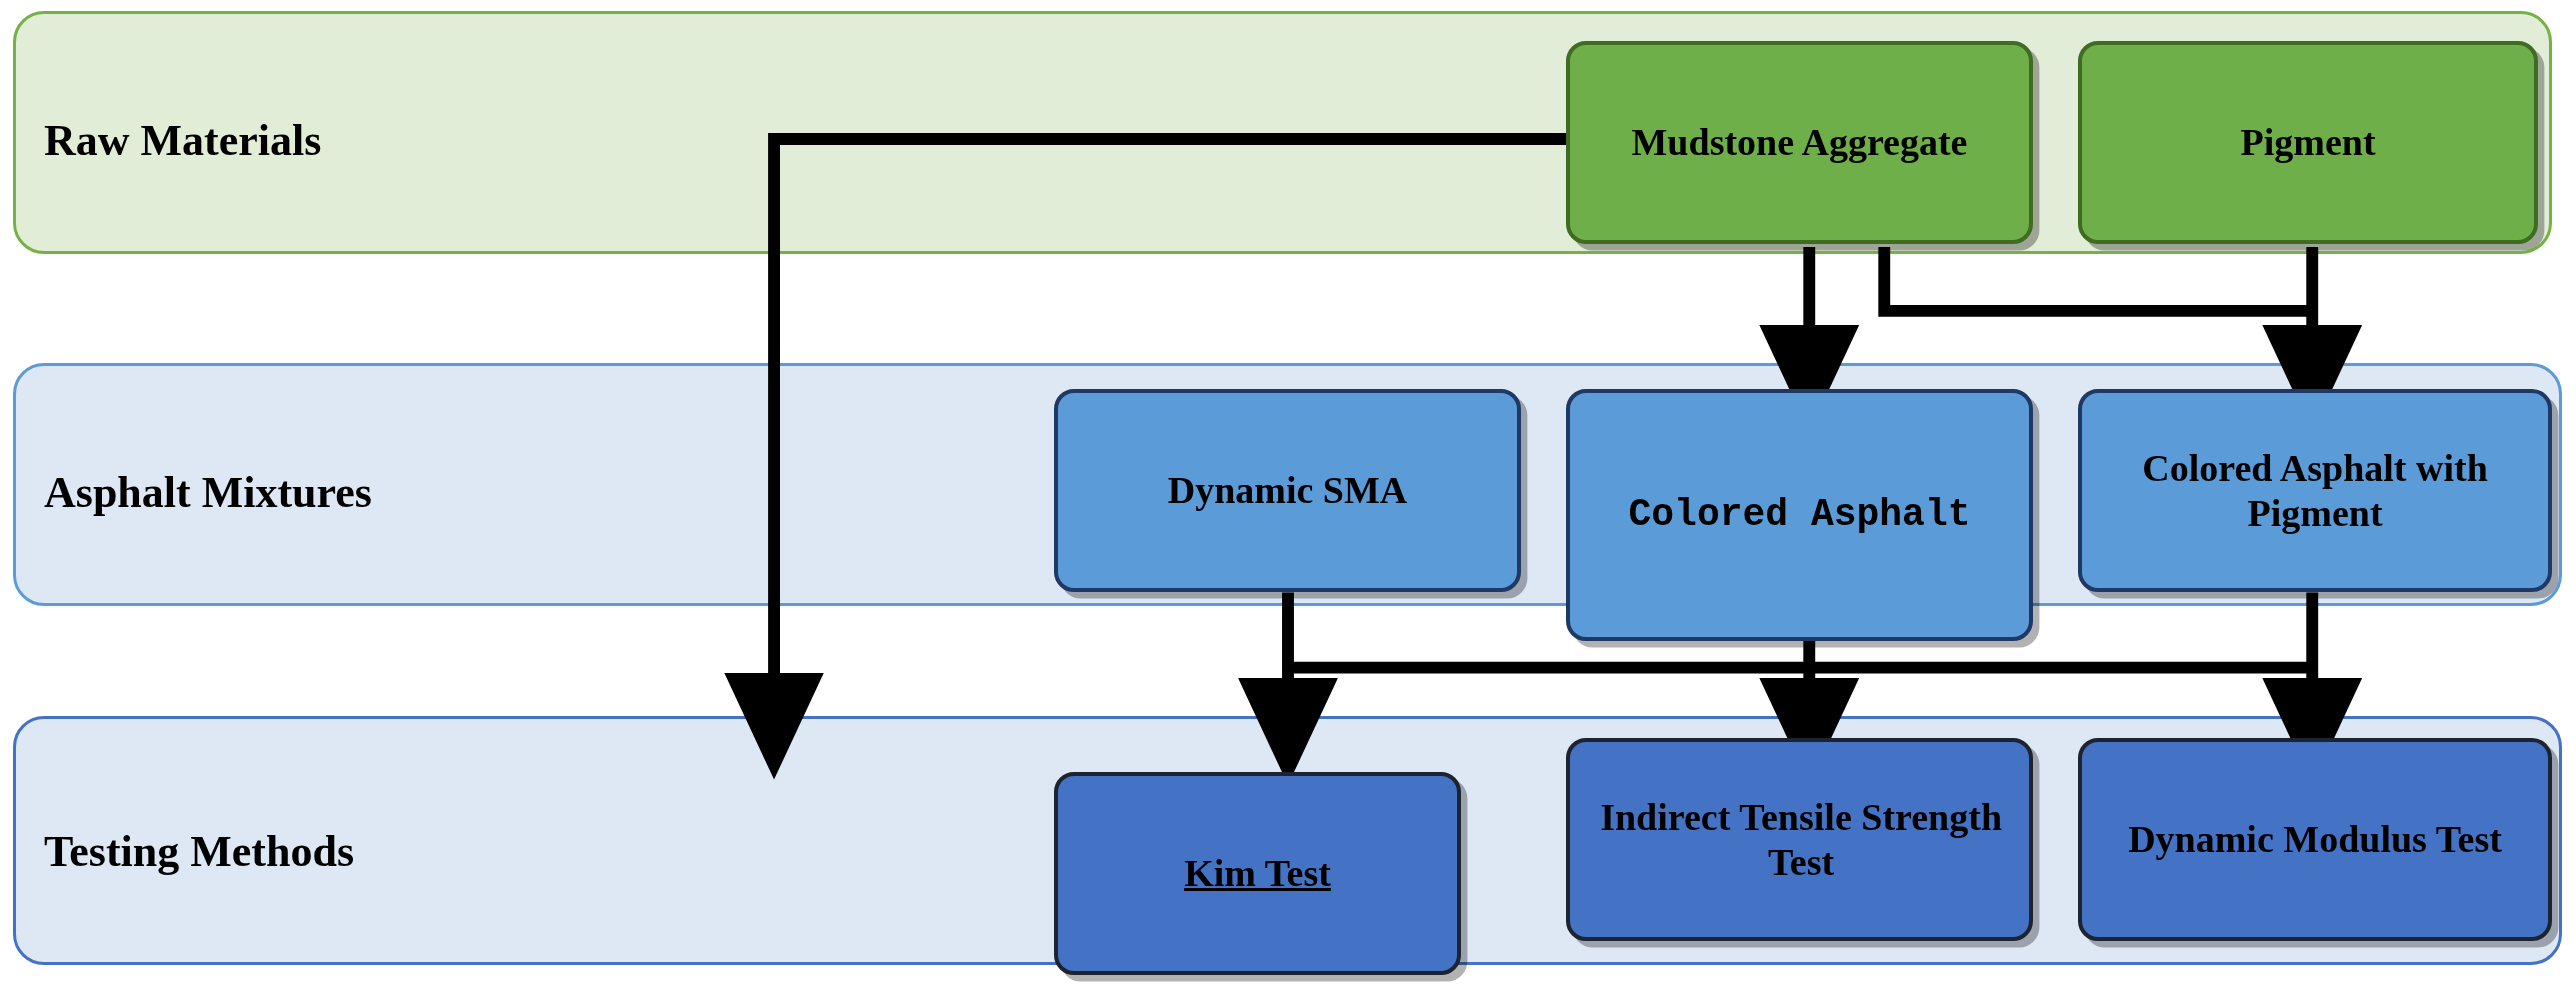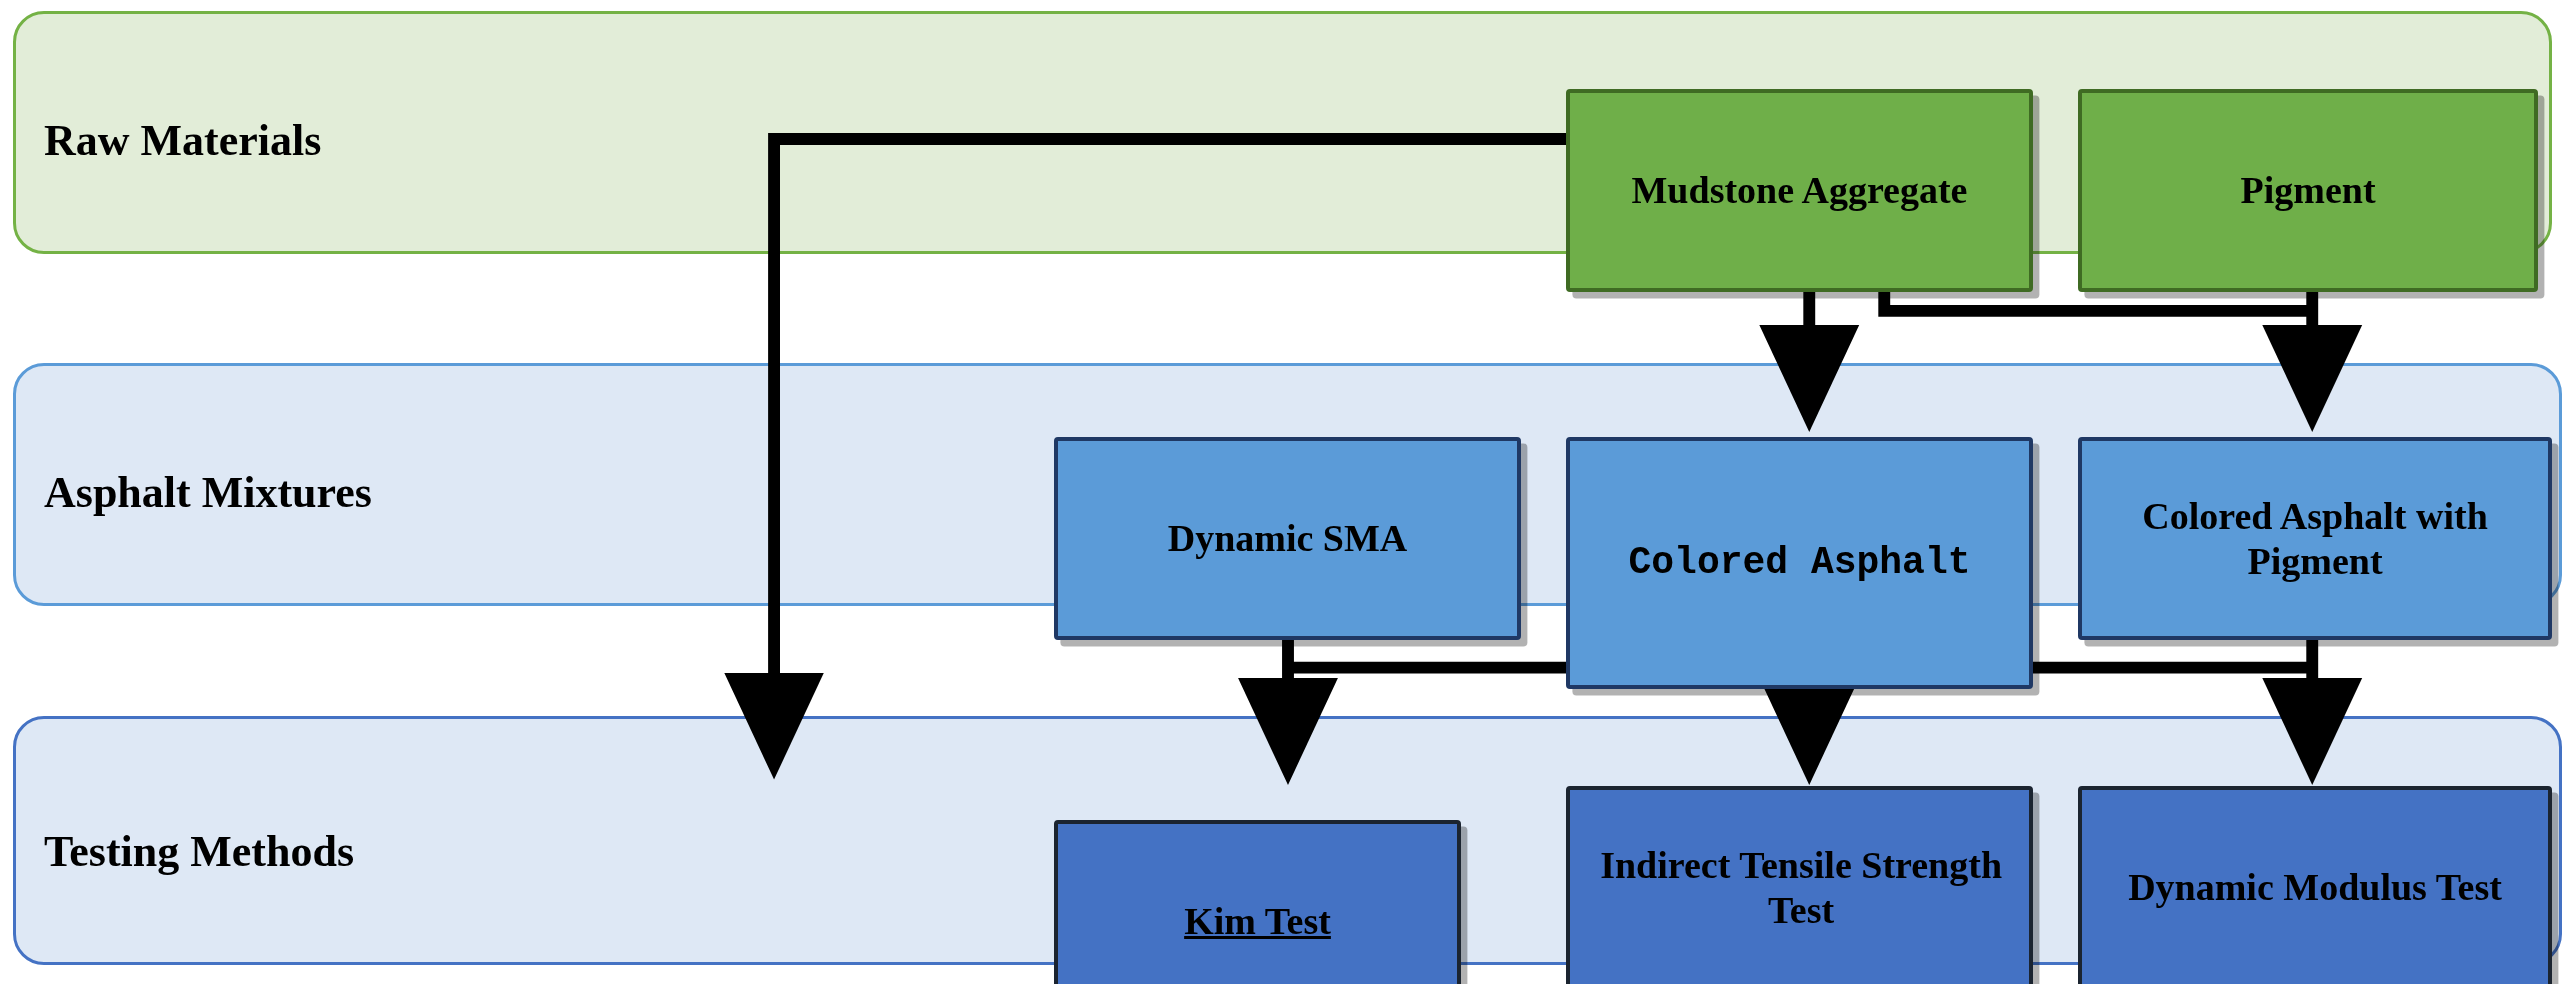--- a/index.html
+++ b/index.html
@@ -51,24 +51,23 @@
     position: absolute;
     box-sizing: border-box;
     display: flex;
     align-items: center;
     justify-content: center;
     text-align: center;
     font-weight: bold;
     font-size: 38px;
     line-height: 1.18;
     color: #000000;
-    border-radius: 4px;
+    border-radius: 20px;
     padding: 3.7px 12.8px;
     box-shadow: 6.4px 6.4px 0 rgba(0,0,0,0.30);
-    margin-top: 48px;
   }
   .node-green {
     background: #6FAF49;
     border: 4.6px solid #3F6B23;
   }
   .node-mid {
     background: #5B9BD8;
     border: 4.6px solid #1F3864;
   }
   .node-test {

